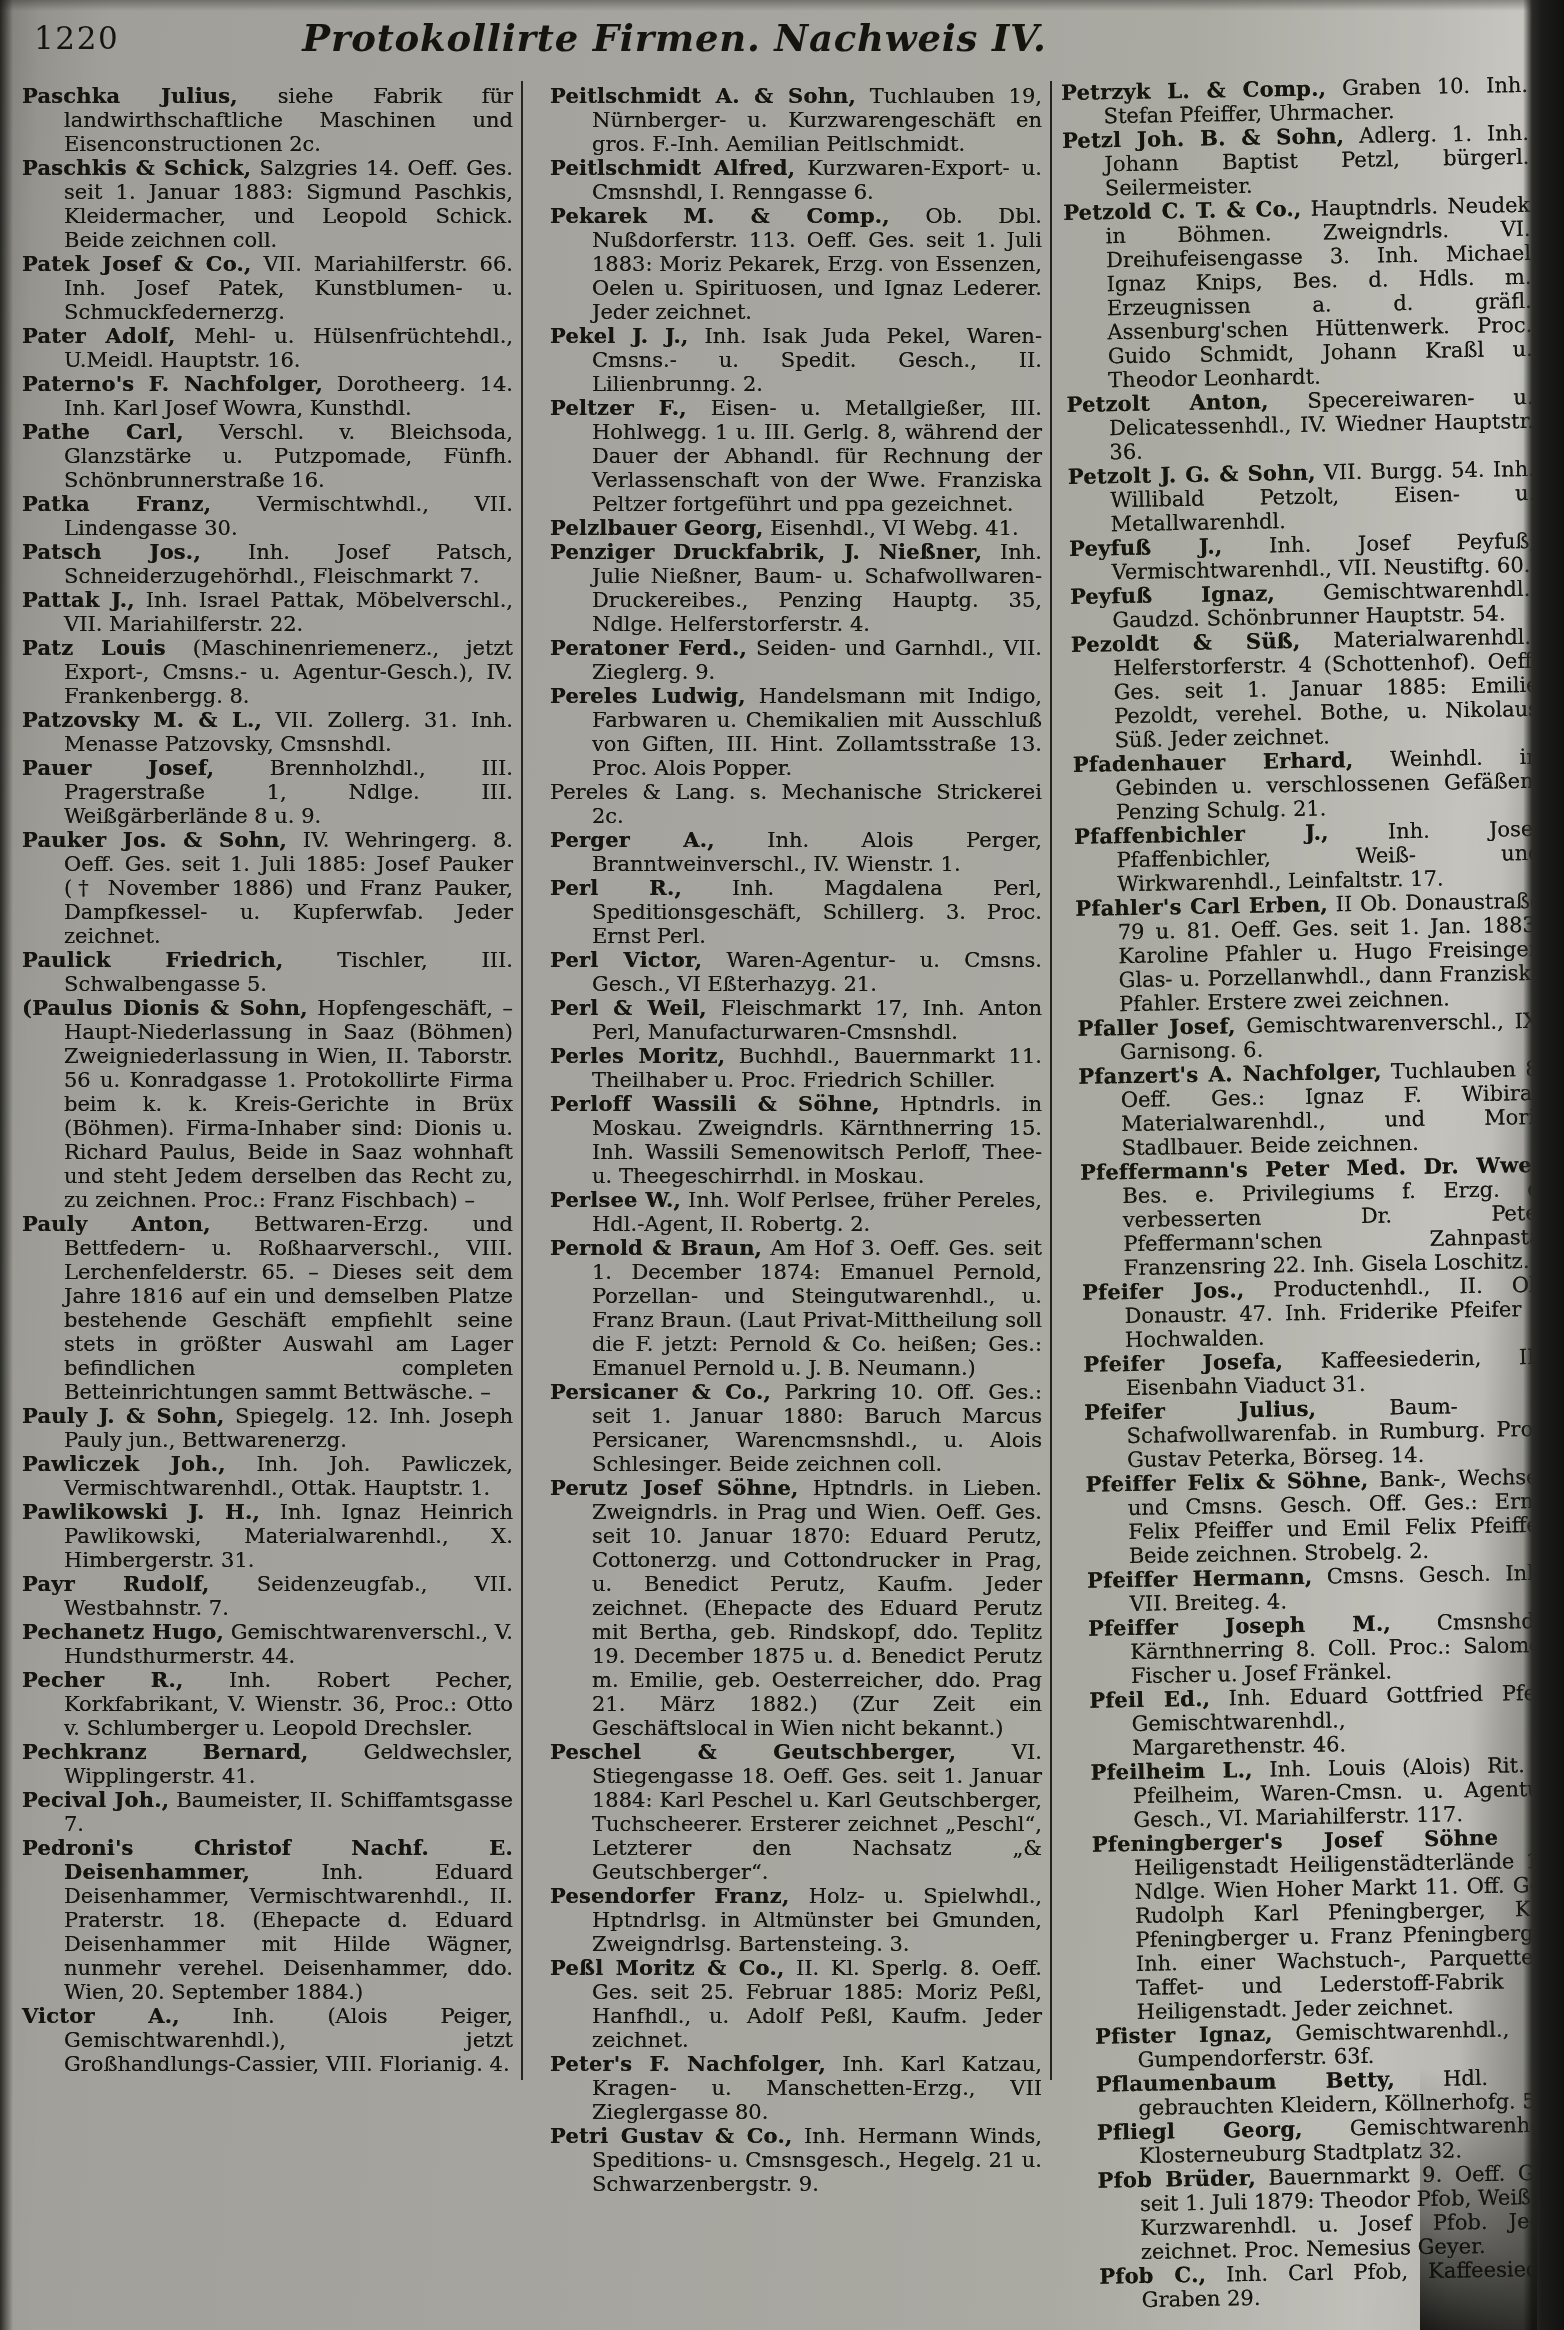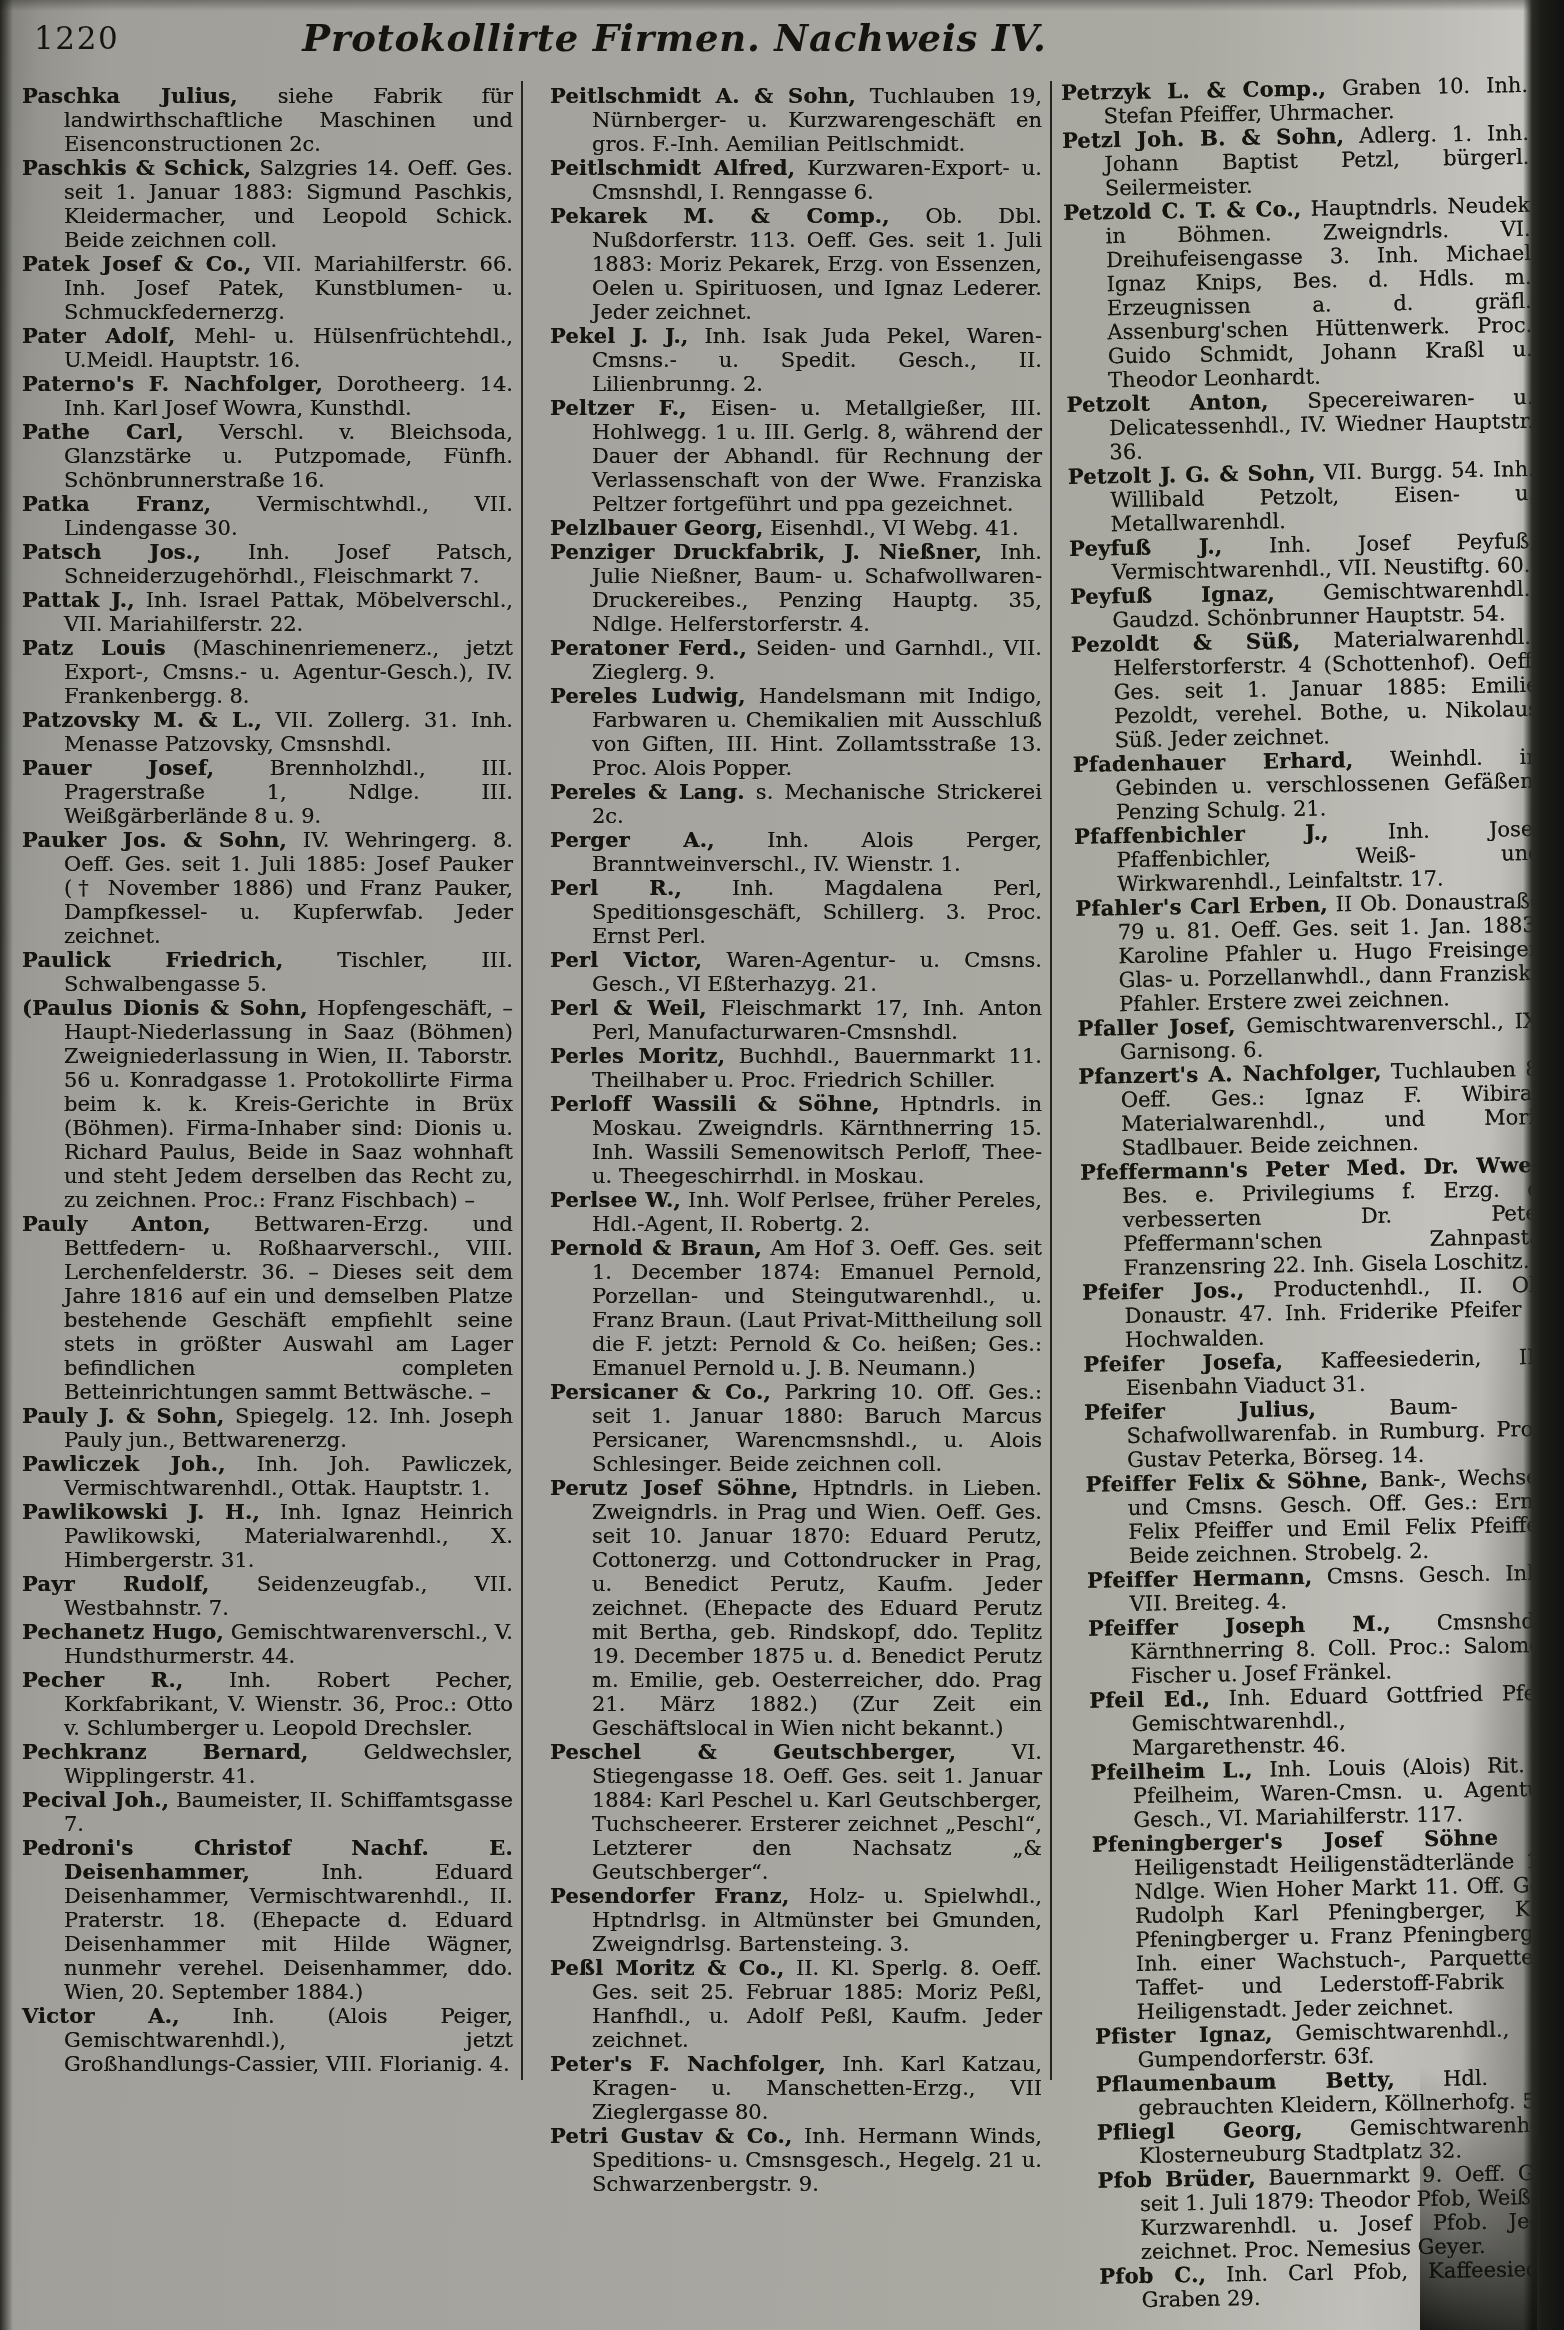--- a/index.html
+++ b/index.html
@@ -35,21 +35,21 @@
   #rule-2 { left: 1050px; }
 
   .col { position: absolute; top: 84px; font-size: 21px; line-height: 24px;
     text-align: justify; text-shadow: 0 0 0.5px rgba(20,20,12,0.75); }
   #col-0 { left: 22px;  width: 491px; }
   #col-1 { left: 550px; width: 492px; }
   #col-2 { left: 1061px; width: 467px; top: 81px; transform: rotate(-1deg); transform-origin: 0 0; }
 
   .entry { padding-left: 42px; text-indent: -42px; margin: 0; }
   .nm { font-weight: bold; letter-spacing: 0.2px; }
-  .nm.plain { font-weight: bold; letter-spacing: 0; }
+  .nm.plain { font-weight: normal; letter-spacing: 0; }
 </style>
 </head>
 <body style="background: rgb(163, 162, 156); color: rgb(21, 20, 15);">
 
 <div class="page">
   <div class="sheen"></div>
   <div class="top-shade"></div>
   <div class="left-strip"></div>
 
   <div class="pageno">1220</div>
@@ -67,21 +67,21 @@
       <p class="entry"><b class="nm">Pathe Carl,</b><span> Verschl. v. Bleichsoda, Glanzstärke u. Putzpomade, Fünfh. Schönbrunnerstraße 16.</span></p>
       <p class="entry"><b class="nm">Patka Franz,</b><span> Vermischtwhdl., VII. Lindengasse 30.</span></p>
       <p class="entry"><b class="nm">Patsch Jos.,</b><span> Inh. Josef Patsch, Schneiderzugehörhdl., Fleischmarkt 7.</span></p>
       <p class="entry"><b class="nm">Pattak J.,</b><span> Inh. Israel Pattak, Möbelverschl., VII. Mariahilferstr. 22.</span></p>
       <p class="entry"><b class="nm">Patz Louis</b><span> (Maschinenriemenerz., jetzt Export-, Cmsns.- u. Agentur-Gesch.), IV. Frankenbergg. 8.</span></p>
       <p class="entry"><b class="nm">Patzovsky M. &amp; L.,</b><span> VII. Zollerg. 31. Inh. Menasse Patzovsky, Cmsnshdl.</span></p>
       <p class="entry"><b class="nm">Pauer Josef,</b><span> Brennholzhdl., III. Pragerstraße 1, Ndlge. III. Weißgärberlände 8 u. 9.</span></p>
       <p class="entry"><b class="nm">Pauker Jos. &amp; Sohn,</b><span> IV. Wehringerg. 8. Oeff. Ges. seit 1. Juli 1885: Josef Pauker († November 1886) und Franz Pauker, Dampfkessel- u. Kupferwfab. Jeder zeichnet.</span></p>
       <p class="entry"><b class="nm">Paulick Friedrich,</b><span> Tischler, III. Schwalbengasse 5.</span></p>
       <p class="entry"><b class="nm">(Paulus Dionis &amp; Sohn,</b><span> Hopfengeschäft, – Haupt-Niederlassung in Saaz (Böhmen) Zweigniederlassung in Wien, II. Taborstr. 56 u. Konradgasse 1. Protokollirte Firma beim k. k. Kreis-Gerichte in Brüx (Böhmen). Firma-Inhaber sind: Dionis u. Richard Paulus, Beide in Saaz wohnhaft und steht Jedem derselben das Recht zu, zu zeichnen. Proc.: Franz Fischbach) –</span></p>
-      <p class="entry"><b class="nm">Pauly Anton,</b><span> Bettwaren-Erzg. und Bettfedern- u. Roßhaarverschl., VIII. Lerchenfelderstr. 36. – Dieses seit dem Jahre 1816 auf ein und demselben Platze bestehende Geschäft empfiehlt seine stets in größter Auswahl am Lager befindlichen completen Betteinrichtungen sammt Bettwäsche. –</span></p>
+      <p class="entry"><b class="nm">Pauly Anton,</b><span> Bettwaren-Erzg. und Bettfedern- u. Roßhaarverschl., VIII. Lerchenfelderstr. 65. – Dieses seit dem Jahre 1816 auf ein und demselben Platze bestehende Geschäft empfiehlt seine stets in größter Auswahl am Lager befindlichen completen Betteinrichtungen sammt Bettwäsche. –</span></p>
       <p class="entry"><b class="nm">Pauly J. &amp; Sohn,</b><span> Spiegelg. 12. Inh. Joseph Pauly jun., Bettwarenerzg.</span></p>
       <p class="entry"><b class="nm">Pawliczek Joh.,</b><span> Inh. Joh. Pawliczek, Vermischtwarenhdl., Ottak. Hauptstr. 1.</span></p>
       <p class="entry"><b class="nm">Pawlikowski J. H.,</b><span> Inh. Ignaz Heinrich Pawlikowski, Materialwarenhdl., X. Himbergerstr. 31.</span></p>
       <p class="entry"><b class="nm">Payr Rudolf,</b><span> Seidenzeugfab., VII. Westbahnstr. 7.</span></p>
       <p class="entry"><b class="nm">Pechanetz Hugo,</b><span> Gemischtwarenverschl., V. Hundsthurmerstr. 44.</span></p>
       <p class="entry"><b class="nm">Pecher R.,</b><span> Inh. Robert Pecher, Korkfabrikant, V. Wienstr. 36, Proc.: Otto v. Schlumberger u. Leopold Drechsler.</span></p>
       <p class="entry"><b class="nm">Pechkranz Bernard,</b><span> Geldwechsler, Wipplingerstr. 41.</span></p>
       <p class="entry"><b class="nm">Pecival Joh.,</b><span> Baumeister, II. Schiffamtsgasse 7.</span></p>
       <p class="entry"><b class="nm">Pedroni's Christof Nachf. E. Deisenhammer,</b><span> Inh. Eduard Deisenhammer, Vermischtwarenhdl., II. Praterstr. 18. (Ehepacte d. Eduard Deisenhammer mit Hilde Wägner, nunmehr verehel. Deisenhammer, ddo. Wien, 20. September 1884.)</span></p>
       <p class="entry"><b class="nm">Victor A.,</b><span> Inh. (Alois Peiger, Gemischtwarenhdl.), jetzt Großhandlungs-Cassier, VIII. Florianig. 4.</span></p>

